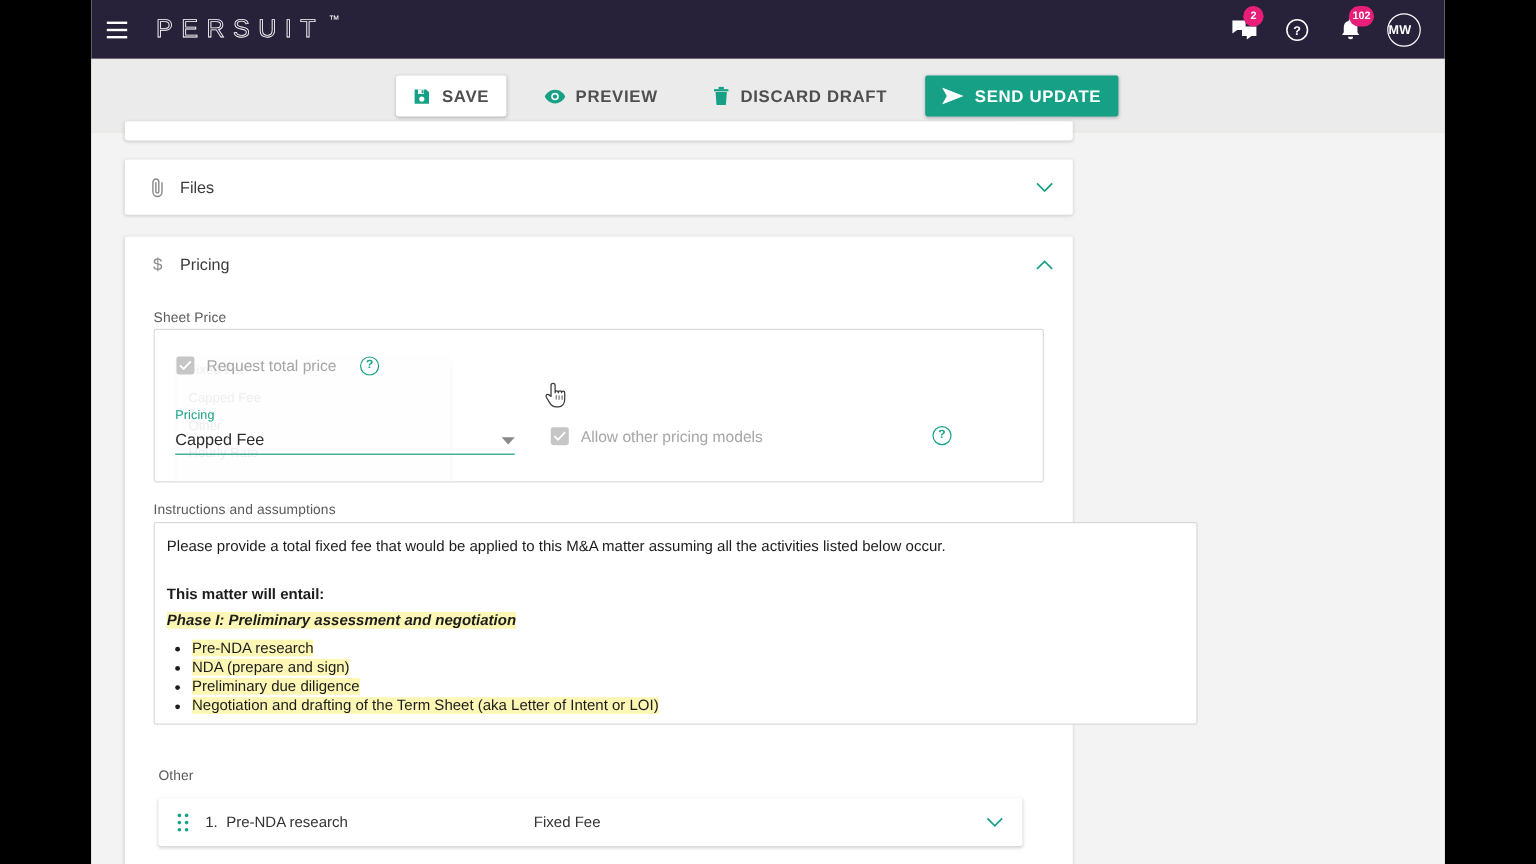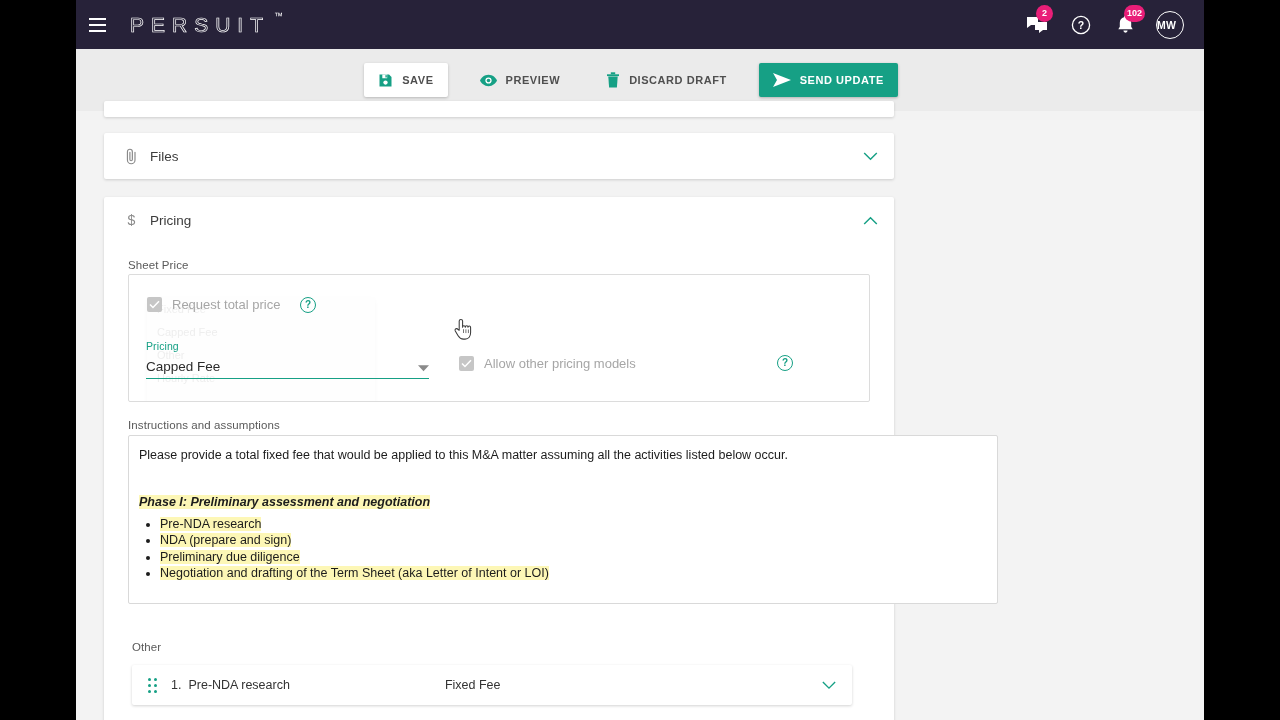--- a/index.html
+++ b/index.html
@@ -74,21 +74,21 @@
   #toolbar {
     position: absolute; left: 0; top: 49px;
     width: 1128px; height: 62px;
     background: #ebebeb;
     display: flex; align-items: center; justify-content: center;
     gap: 0px;
   }
   .tb-btn {
     display: flex; align-items: center; gap: 9px;
     height: 34px; padding: 0 14px;
-    font-size: 11px; font-weight: 700; letter-spacing: .55px;
+    font-size: 14px; font-weight: 700; letter-spacing: .55px;
     color: #4f4f4f; cursor: pointer; background: transparent;
     border: none; border-radius: 2px;
     font-family: "Liberation Sans", sans-serif;
   }
   .tb-btn.raised { background: #fff; box-shadow: 0 1px 3px rgba(0,0,0,.22); }
   .tb-btn.primary { background: #16a085; color: #fff; box-shadow: 0 1px 3px rgba(0,0,0,.25); }
   .tb-btn .ic { display:flex; align-items:center; }
   .tb-sep { width: 18px; }
 
   
@@ -380,20 +380,21 @@
         <div class="help" id="allow-help">
           <span>?</span>
         </div>
       </div>
 
       <div class="field-label" id="instr-label">Instructions and assumptions</div>
 
       <div id="instr-box">
         <p>Please provide a total fixed fee that would be applied to this M&amp;A matter assuming all the activities listed below occur.</p>
         <div class="gap"></div>
+        <p class="bold">This matter will entail:</p>
         <p style="margin-top:7px"><span class="hl-it">Phase I: Preliminary assessment and negotiation</span></p>
         <ul>
           <li><span class="hl">Pre-NDA research</span></li>
           <li><span class="hl">NDA (prepare and sign)</span></li>
           <li><span class="hl">Preliminary due diligence</span></li>
           <li><span class="hl">Negotiation and drafting of the Term Sheet (aka Letter of Intent or LOI)</span></li>
         </ul>
       </div>
 
       <div class="field-label" id="items-label">Other</div>

